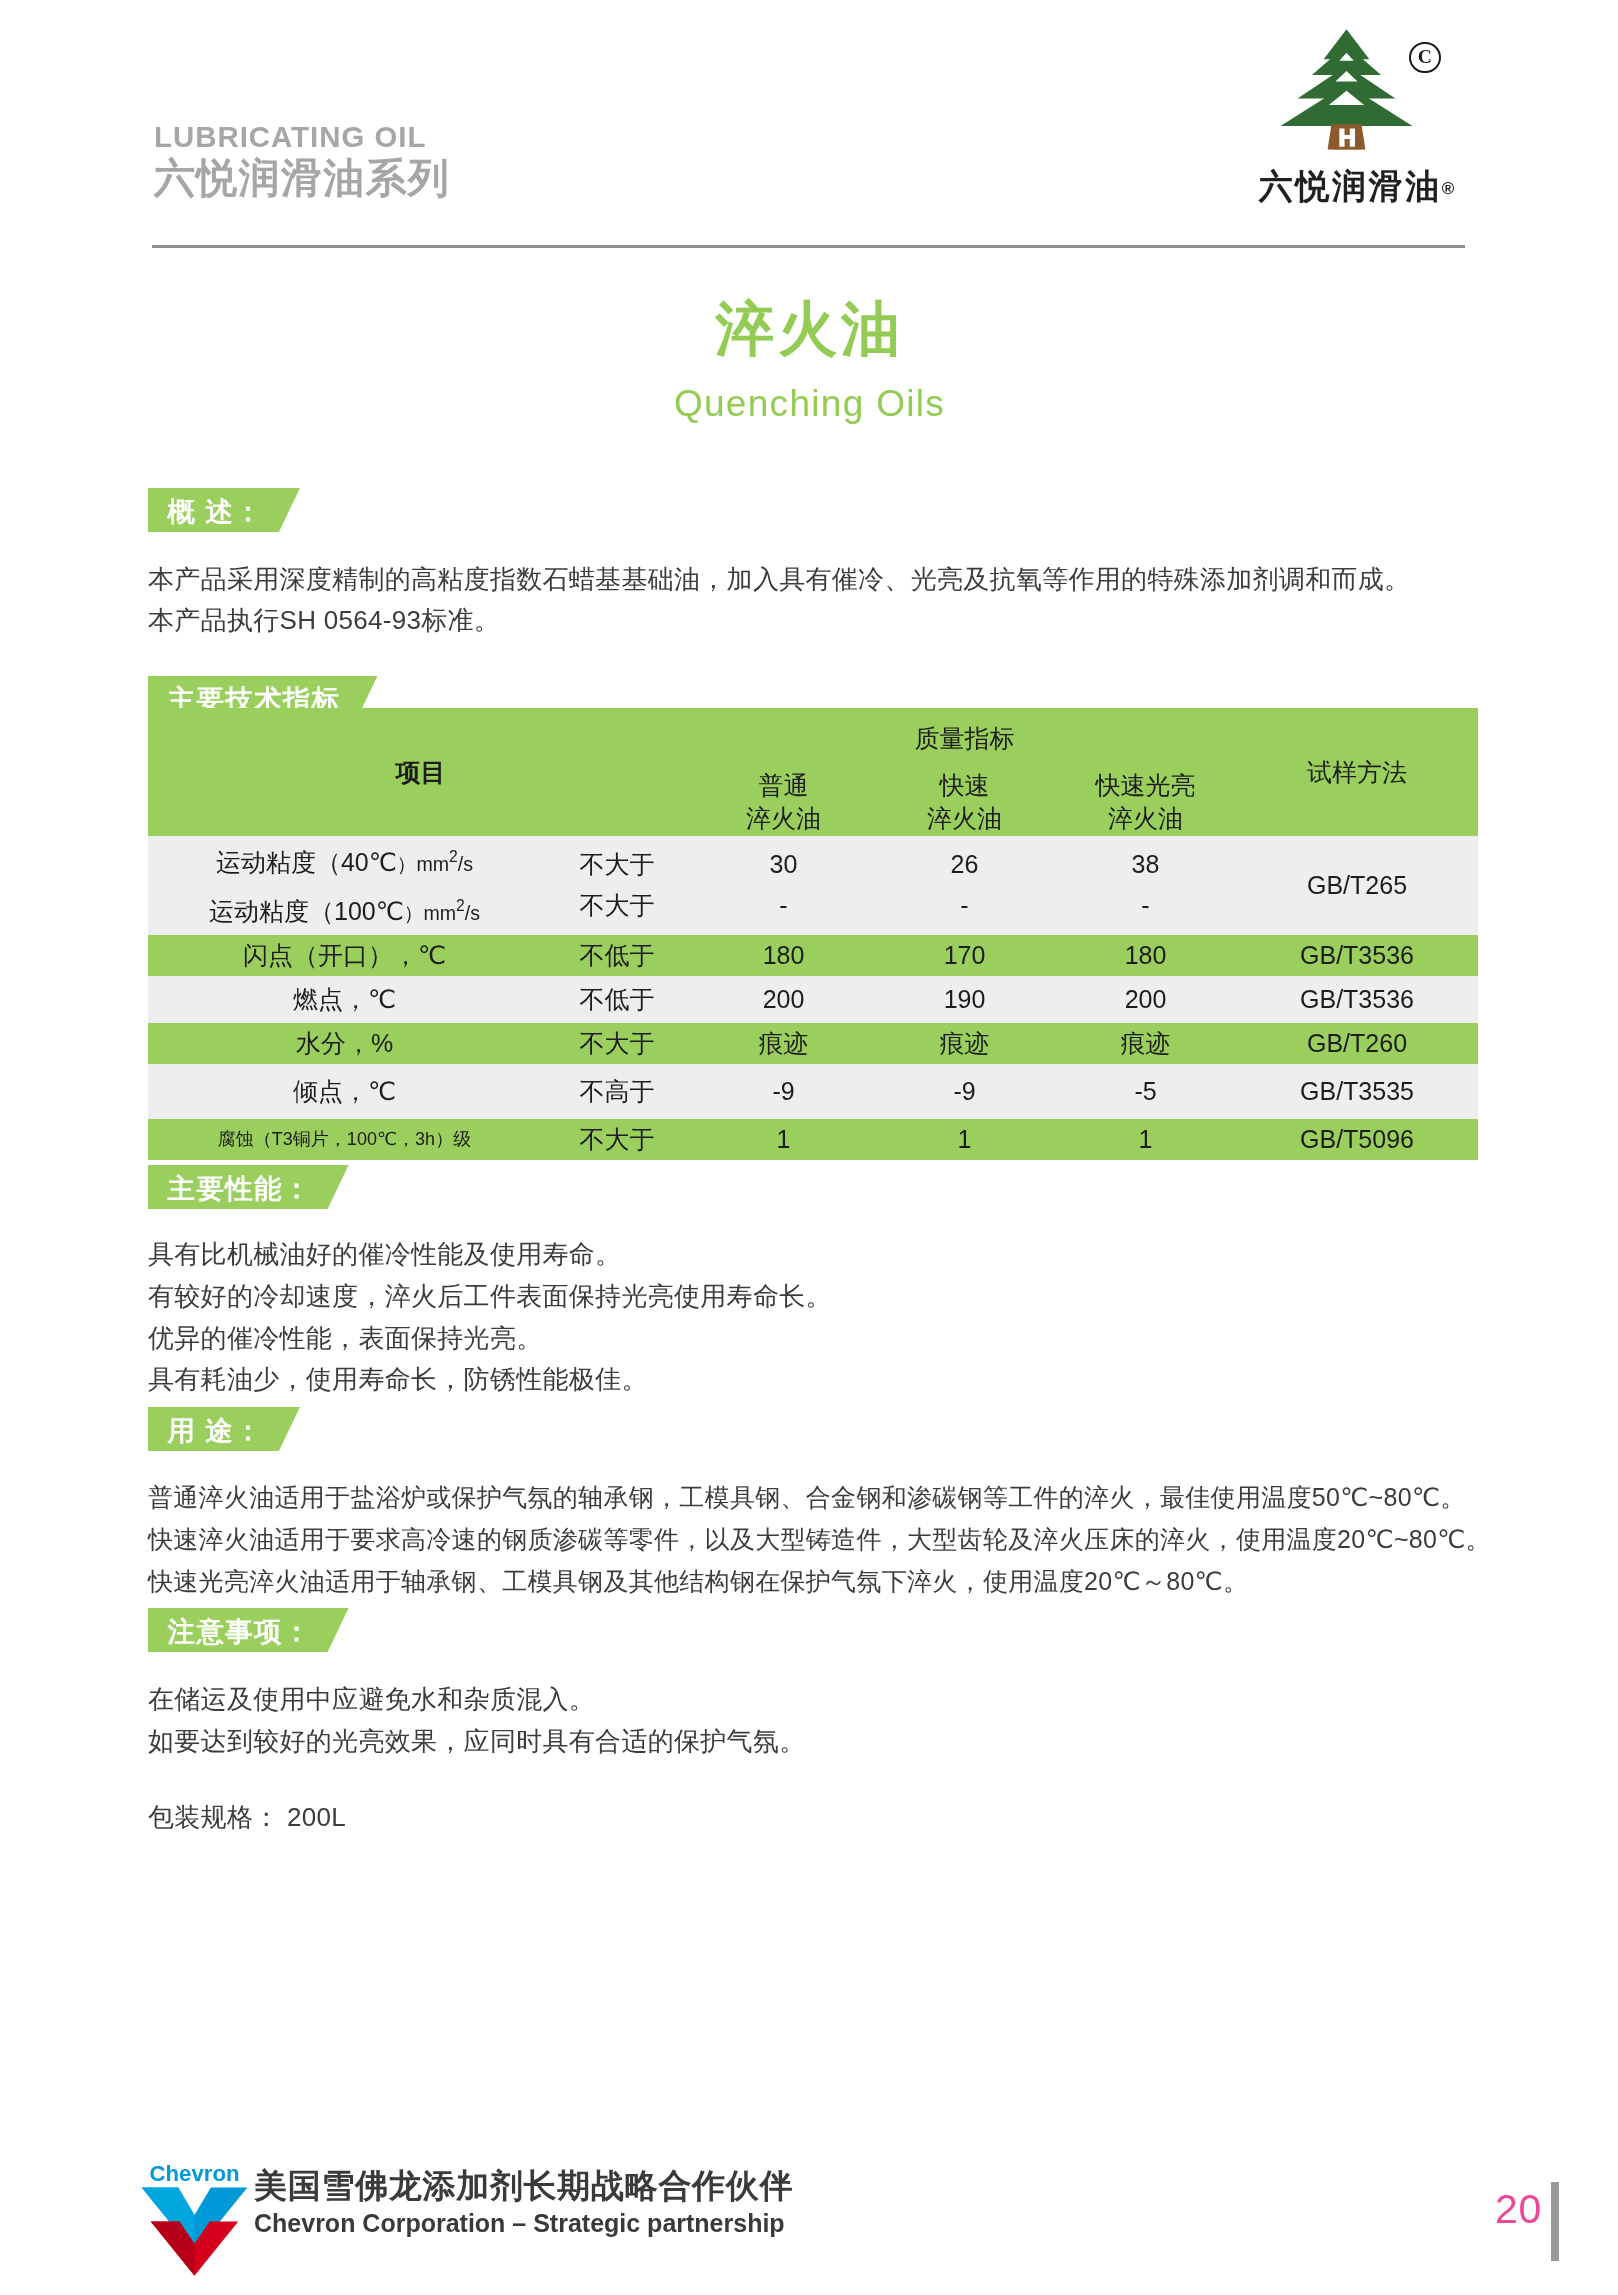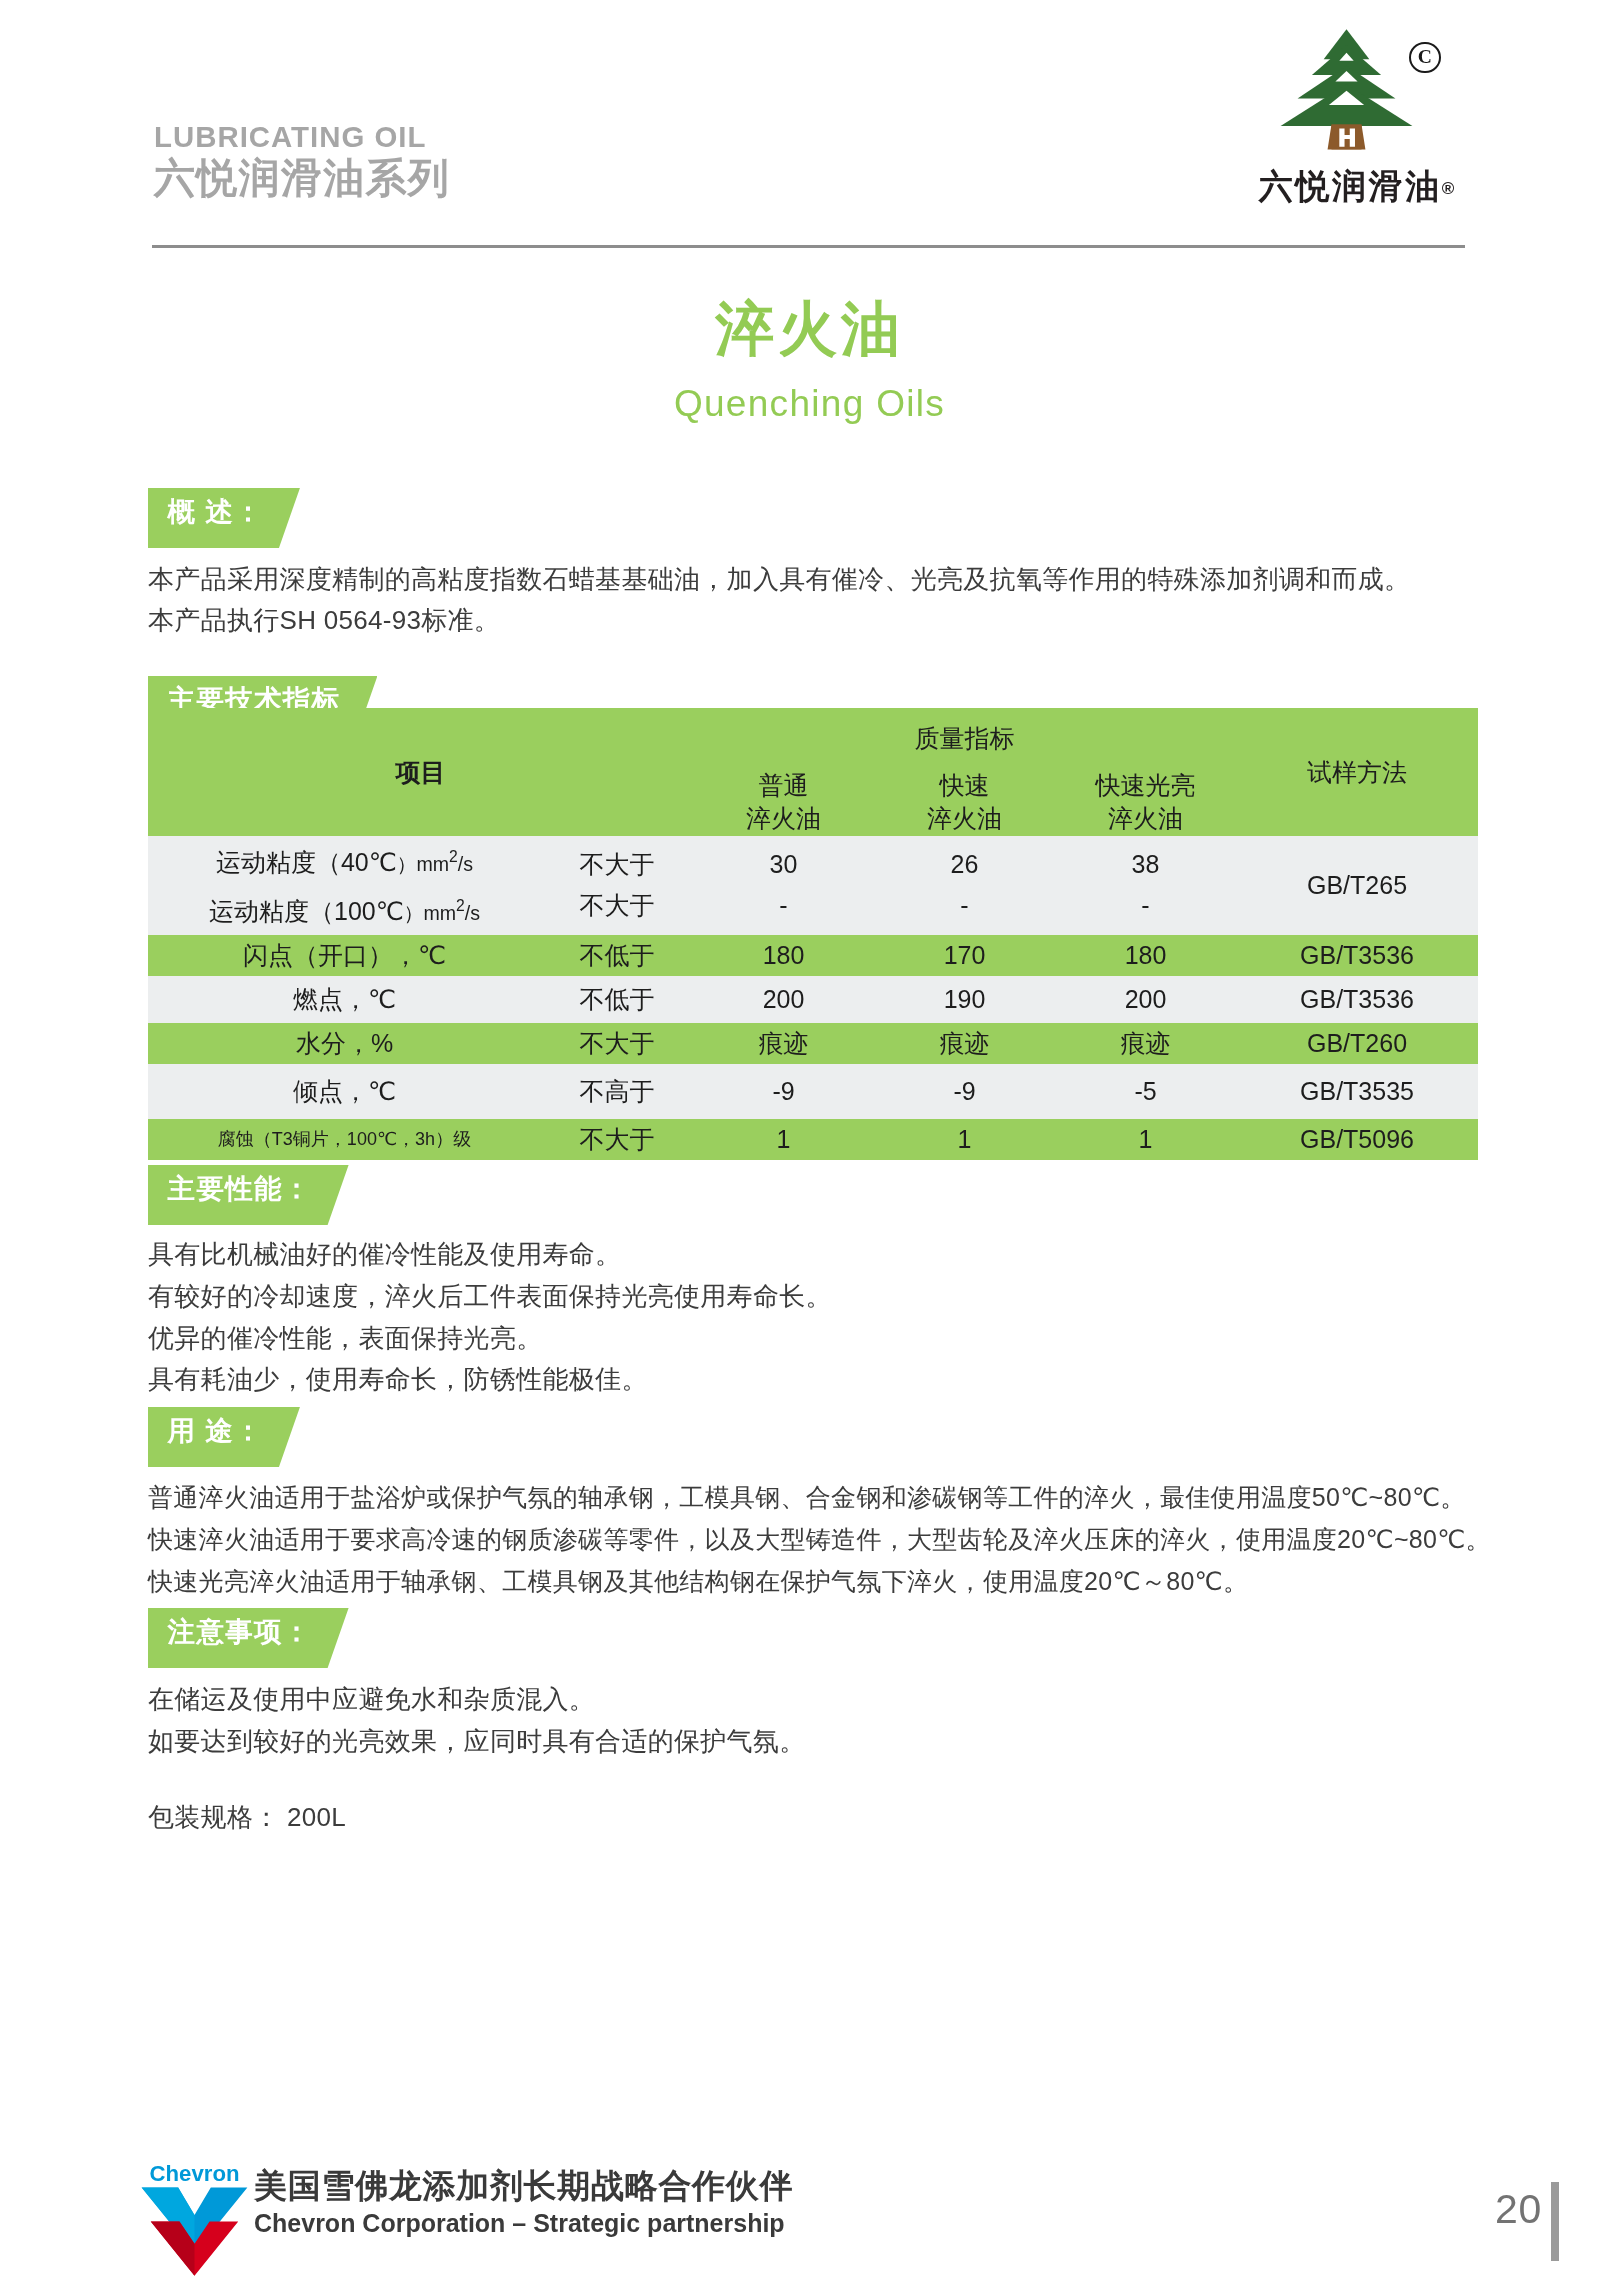--- a/index.html
+++ b/index.html
@@ -122,21 +122,21 @@
     font-size: 37px;
     color: #93cb54;
     letter-spacing: 1.3px;
     margin-top: 18px;
     line-height: 1.2;
   }
 
   
   .section-tag {
     position: absolute;
-    height: 60px;
+    height: 44px;
     background: #9acf5e;
     color: #ffffff;
     font-size: 27.5px;
     font-weight: bold;
     letter-spacing: 1.3px;
     line-height: 48px;
     padding-left: 19.6px;
     padding-right: 37px;
     box-sizing: border-box;
     white-space: nowrap;
@@ -210,21 +210,21 @@
   #footer-cn {
     font-size: 33px; font-weight: bold; color: #3a3a3a;
     letter-spacing: 0.7px; line-height: 1.15; white-space: nowrap;
   }
   #footer-en {
     font-size: 25px; font-weight: bold; color: #3a3a3a;
     letter-spacing: 0px; line-height: 1.25; margin-top: 2.6px; white-space: nowrap;
   }
   #page-no {
     position: absolute; right: 77px; top: 2186px;
-    font-size: 41px; color: #737373; letter-spacing: 0.7px;
+    font-size: 41px; color: #ec4899; letter-spacing: 0.7px;
   }
   #page-bar {
     position: absolute; right: 60px; top: 2182px;
     width: 8.5px; height: 79px; background: #9a9a9a;
   }
 </style>
 </head>
 <body>
 
 <div id="header">

